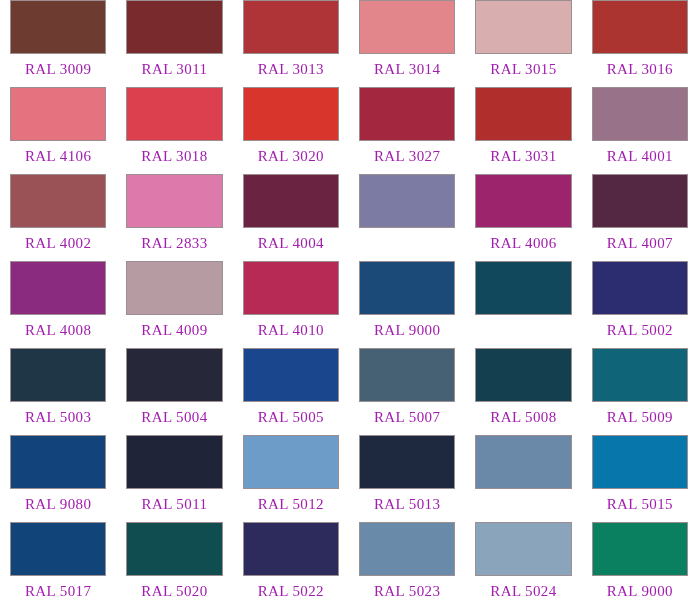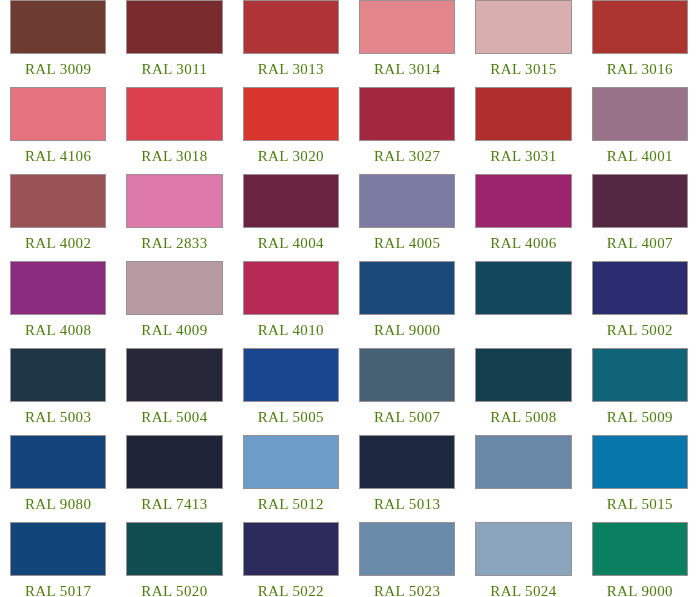--- a/index.html
+++ b/index.html
@@ -36,21 +36,21 @@
     box-sizing: border-box;
     border: 1px solid #9b8f92;
     flex: 0 0 auto;
   }
   .ral-label {
     display: block;
     width: 100%;
     text-align: center;
     font-size: 15px;
     line-height: 30px;
-    color: #4d7c0f;
+    color: #a21caf;
     letter-spacing: 0.4px;
     white-space: nowrap;
     font-family: "Liberation Serif", "DejaVu Serif", serif;
   }
 </style>
 </head>
 <body style="background: rgb(255, 255, 255);">
 
 <div id="ral-grid">
     <div class="ral-cell">
@@ -108,21 +108,20 @@
     <div class="ral-cell">
       <div class="ral-swatch" style="background: rgb(221, 121, 171); border-color: rgb(155, 143, 146);"></div>
       <span class="ral-label">RAL 2833</span>
     </div>
     <div class="ral-cell">
       <div class="ral-swatch" style="background: rgb(106, 35, 65); border-color: rgb(155, 143, 146);"></div>
       <span class="ral-label">RAL 4004</span>
     </div>
     <div class="ral-cell">
       <div class="ral-swatch" style="background: rgb(124, 123, 163); border-color: rgb(155, 143, 146);"></div>
-      <span class="ral-label">RAL 4005</span>
     </div>
     <div class="ral-cell">
       <div class="ral-swatch" style="background: rgb(155, 36, 108); border-color: rgb(155, 143, 146);"></div>
       <span class="ral-label">RAL 4006</span>
     </div>
     <div class="ral-cell">
       <div class="ral-swatch" style="background: rgb(84, 40, 67); border-color: rgb(155, 143, 146);"></div>
       <span class="ral-label">RAL 4007</span>
     </div>
     <div class="ral-cell">
@@ -171,21 +170,21 @@
     <div class="ral-cell">
       <div class="ral-swatch" style="background: rgb(15, 100, 120); border-color: rgb(155, 143, 146);"></div>
       <span class="ral-label">RAL 5009</span>
     </div>
     <div class="ral-cell">
       <div class="ral-swatch" style="background: rgb(18, 67, 123); border-color: rgb(155, 143, 146);"></div>
       <span class="ral-label">RAL 9080</span>
     </div>
     <div class="ral-cell">
       <div class="ral-swatch" style="background: rgb(31, 36, 56); border-color: rgb(155, 143, 146);"></div>
-      <span class="ral-label">RAL 7413</span>
+      <span class="ral-label">RAL 5011</span>
     </div>
     <div class="ral-cell">
       <div class="ral-swatch" style="background: rgb(108, 156, 199); border-color: rgb(155, 143, 146);"></div>
       <span class="ral-label">RAL 5012</span>
     </div>
     <div class="ral-cell">
       <div class="ral-swatch" style="background: rgb(30, 41, 64); border-color: rgb(155, 143, 146);"></div>
       <span class="ral-label">RAL 5013</span>
     </div>
     <div class="ral-cell">

